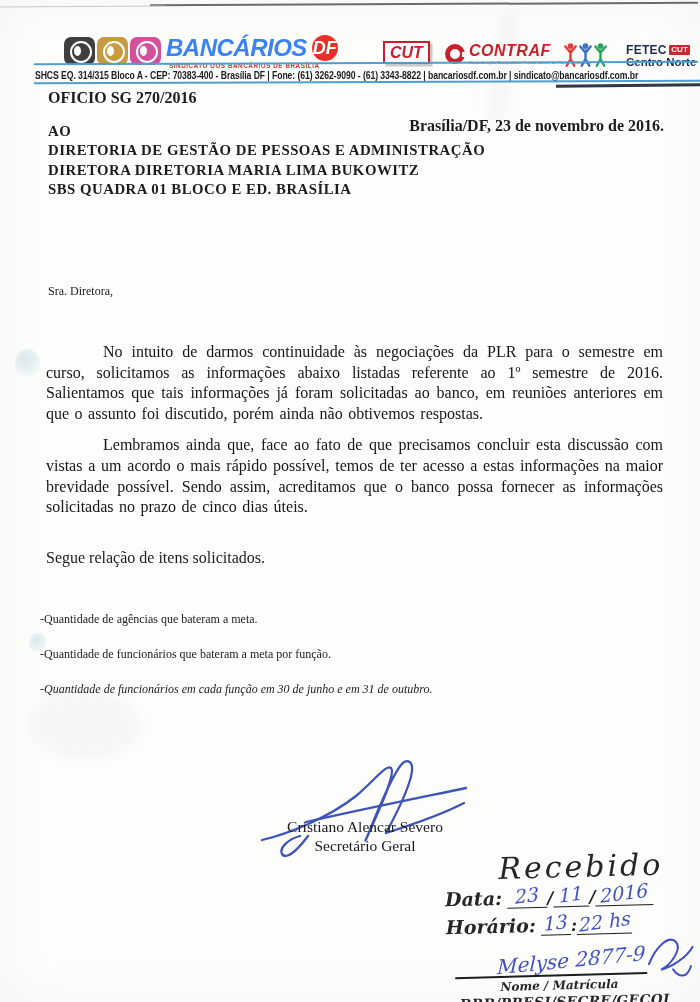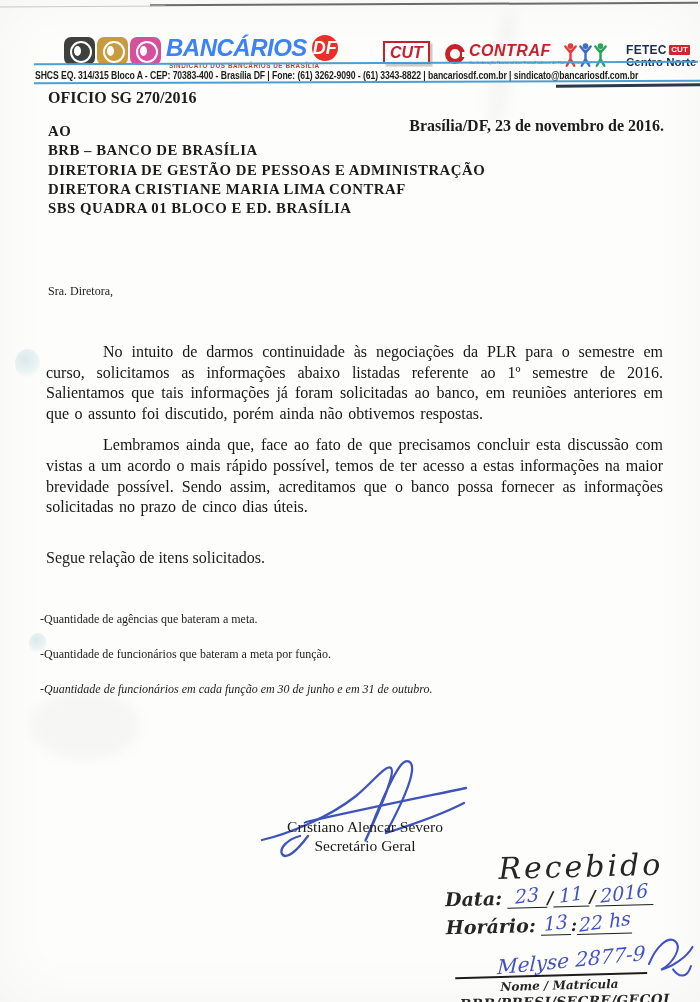--- a/index.html
+++ b/index.html
@@ -166,23 +166,22 @@
   <div class="rule r2"></div>
   <div class="r3"></div>
 
   <div class="refrow">
     <span class="ref">OFICIO SG 270/2016</span>
     <span class="cdate">Brasília/DF, 23 de novembro de 2016.</span>
   </div>
 
   <div class="addr">
     <div>AO</div>
-    <div>BRB – BANCO DE BRASÍLIA</div>
     <div>DIRETORIA DE GESTÃO DE PESSOAS E ADMINISTRAÇÃO</div>
-    <div>DIRETORA CRISTIANE MARIA LIMA CONTRAF</div>
+    <div>DIRETORA DIRETORIA MARIA LIMA BUKOWITZ</div>
     <div>SBS QUADRA 01 BLOCO E ED. BRASÍLIA</div>
   </div>
 
   <div class="salut">Sra. Diretora,</div>
 
   <div class="bodytxt">
     <p>No intuito de darmos continuidade às negociações da PLR para o semestre em curso, solicitamos as informações abaixo listadas referente ao 1º semestre de 2016. Salientamos que tais informações já foram solicitadas ao banco, em reuniões anteriores em que o assunto foi discutido, porém ainda não obtivemos respostas.</p>
     <p>Lembramos ainda que, face ao fato de que precisamos concluir esta discussão com vistas a um acordo o mais rápido possível, temos de ter acesso a estas informações na maior brevidade possível. Sendo assim, acreditamos que o banco possa fornecer as informações solicitadas no prazo de cinco dias úteis.</p>
   </div>
 

